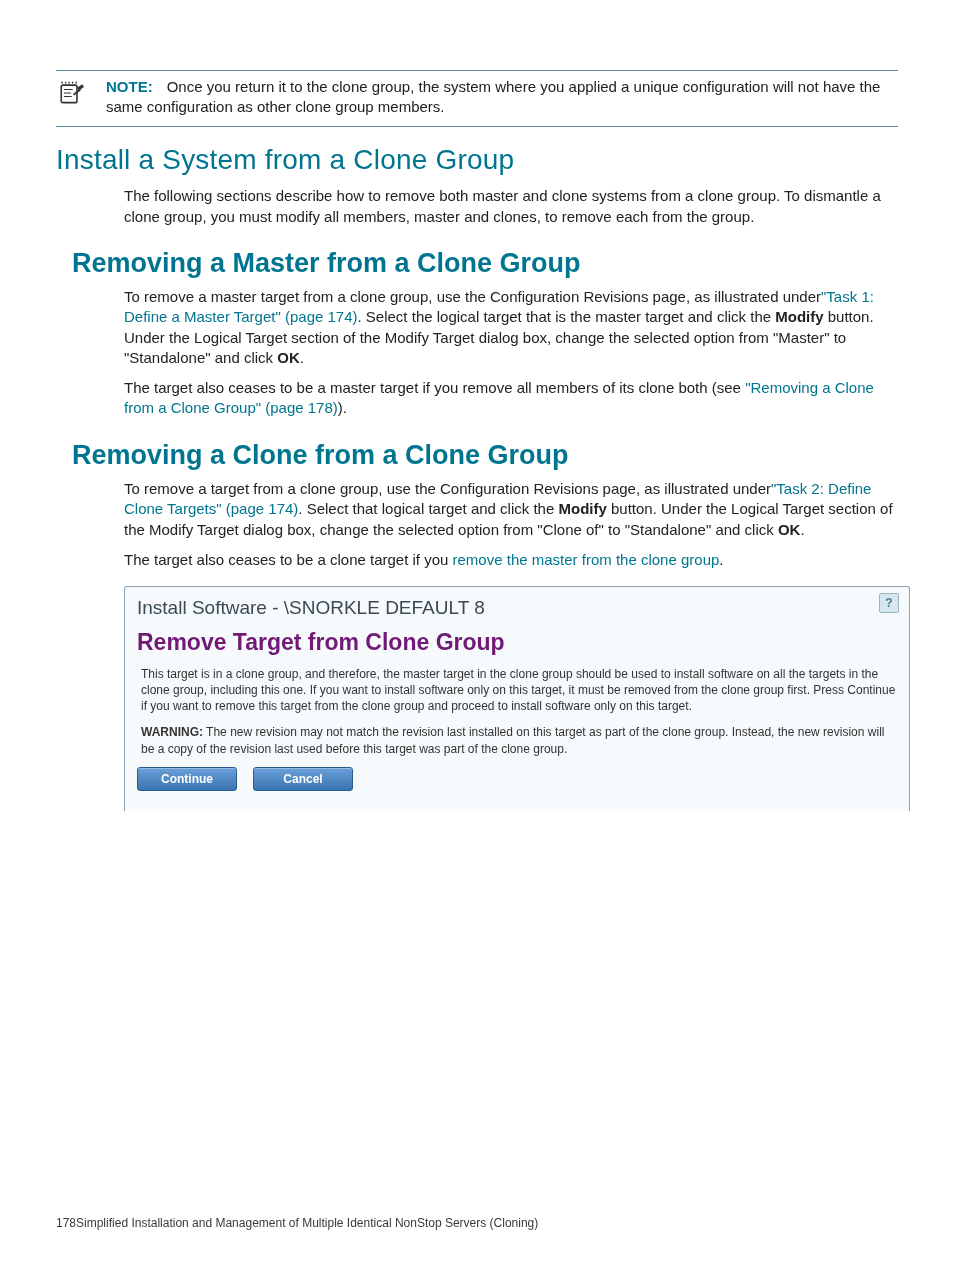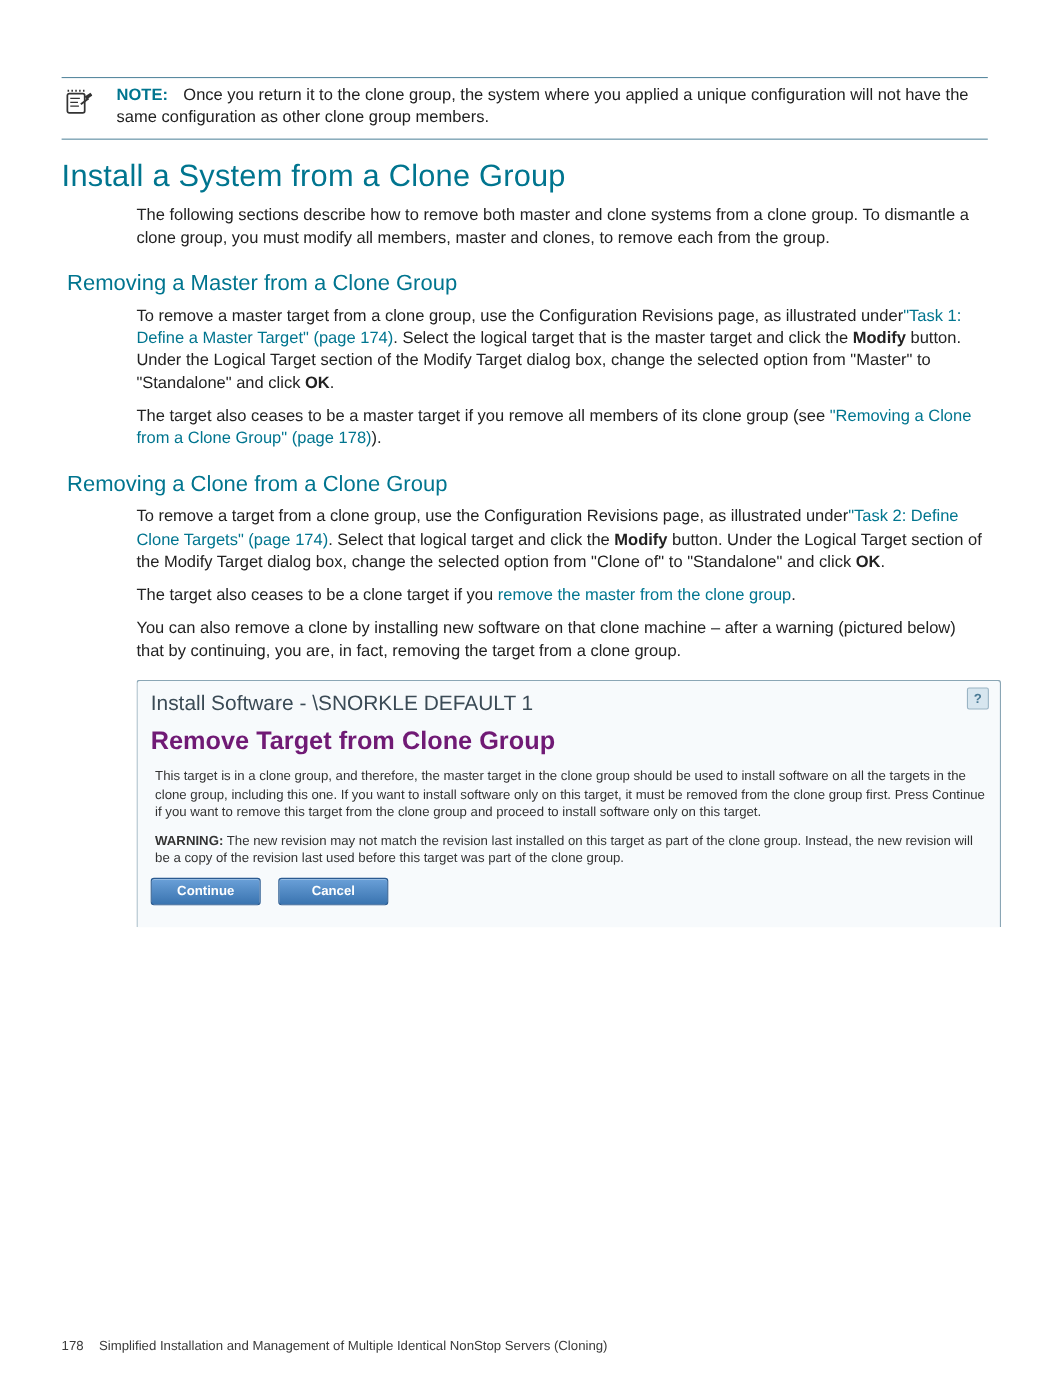--- a/index.html
+++ b/index.html
@@ -31,21 +31,21 @@
     gap:22px;
     padding:6px 0 8px 0;
     margin-bottom:14px;
   }
   .note-icon{
     width:28px;height:28px;flex:0 0 28px;margin-top:2px;
   }
   .note-body{flex:1;}
   .note-label{font-weight:700;color:var(--teal);margin-right:14px;}
   h1.sec{color:var(--teal);font-weight:300;font-size:28px;margin:14px 0 8px 0;letter-spacing:0.2px;}
-  h2.sub{color:var(--teal);font-weight:400;font-size:20px;margin:18px 0 6px 5px;}
+  h2.sub{color:var(--teal);font-weight:700;font-size:27px;margin:18px 0 6px 16px;}
   .body-indent{margin-left:68px;}
   p{margin:6px 0 10px 0;}
   a.link{color:var(--link);text-decoration:none;}
   b{font-weight:700;}
   
   .panel{
     margin:16px 0 0 68px;
     border:1px solid var(--panel-border);
     border-bottom:none;
     border-radius:3px 3px 0 0;
@@ -72,21 +72,21 @@
   .panel-buttons{display:flex;gap:16px;margin-top:4px;}
   .btn{
     min-width:74px;padding:3px 12px;text-align:center;color:#fff;
     background:linear-gradient(#6aa0d8,#3a74b0);
     border:1px solid var(--btn-border);border-radius:3px;
     font-size:12px;font-weight:700;cursor:pointer;
     box-shadow:inset 0 1px 0 rgba(255,255,255,.3);
   }
   .footer{
     position:absolute;bottom:40px;left:56px;font-size:12px;color:#3a3a3a;
-    display:flex;gap:14px;
+    display:flex;
   }
 </style>
 </head>
 <body>
 
 <div class="note-block">
   <div class="note-icon">
     <svg viewBox="0 0 32 32" width="28" height="28">
       <rect x="6" y="7" width="18" height="20" rx="2" fill="none" stroke="#333" stroke-width="1.8"></rect>
       <path d="M7 5 v-2 M11 5 v-2 M15 5 v-2 M19 5 v-2 M23 5 v-2" stroke="#333" stroke-width="1.6"></path>
@@ -104,38 +104,37 @@
 <div class="body-indent">
   <p>The following sections describe how to remove both master and clone systems from a clone group. To dismantle a clone group, you must modify all members, master and clones, to remove each from the group.</p>
 </div>
 
 <h2 class="sub">Removing a Master from a Clone Group</h2>
 <div class="body-indent">
   <p>
     <span>To remove a master target from a clone group, use the Configuration Revisions page, as illustrated under</span><a class="link">"Task 1: Define a Master Target" (page 174)</a><span>. Select the logical target that is the master target and click the </span><b>Modify</b><span> button. Under the Logical Target section of the Modify Target dialog box, change the selected option from "Master" to "Standalone" and click </span><b>OK</b><span>.</span>
   </p>
   <p>
-    <span>The target also ceases to be a master target if you remove all members of its clone group (see </span><a class="link">"Removing a Clone from a Clone Group" (page 178)</a><span>).</span>
+    <span>The target also ceases to be a master target if you remove all members of its clone both (see </span><a class="link">"Removing a Clone from a Clone Group" (page 178)</a><span>).</span>
   </p>
 </div>
 
 <h2 class="sub">Removing a Clone from a Clone Group</h2>
 <div class="body-indent">
   <p>
     <span>To remove a target from a clone group, use the Configuration Revisions page, as illustrated under</span><a class="link">"Task 2: Define Clone Targets" (page 174)</a><span>. Select that logical target and click the </span><b>Modify</b><span> button. Under the Logical Target section of the Modify Target dialog box, change the selected option from "Clone of" to "Standalone" and click </span><b>OK</b><span>.</span>
   </p>
   <p>
     <span>The target also ceases to be a clone target if you </span><a class="link">remove the master from the clone group</a><span>.</span>
   </p>
-  <p>You can also remove a clone by installing new software on that clone machine – after a warning (pictured below) that by continuing, you are, in fact, removing the target from a clone group.</p>
 </div>
 
 <div class="panel">
   <div class="help-btn">?</div>
-  <div class="panel-title">Install Software - \SNORKLE DEFAULT 1</div>
+  <div class="panel-title">Install Software - \SNORKLE DEFAULT 8</div>
   <div class="panel-h2">Remove Target from Clone Group</div>
   <p>This target is in a clone group, and therefore, the master target in the clone group should be used to install software on all the targets in the clone group, including this one. If you want to install software only on this target, it must be removed from the clone group first. Press Continue if you want to remove this target from the clone group and proceed to install software only on this target.</p>
   <p>
     <span class="warn-label">WARNING:</span><span> The new revision may not match the revision last installed on this target as part of the clone group. Instead, the new revision will be a copy of the revision last used before this target was part of the clone group.</span>
   </p>
   <div class="panel-buttons">
     <div class="btn">Continue</div>
     <div class="btn">Cancel</div>
   </div>
 </div>

